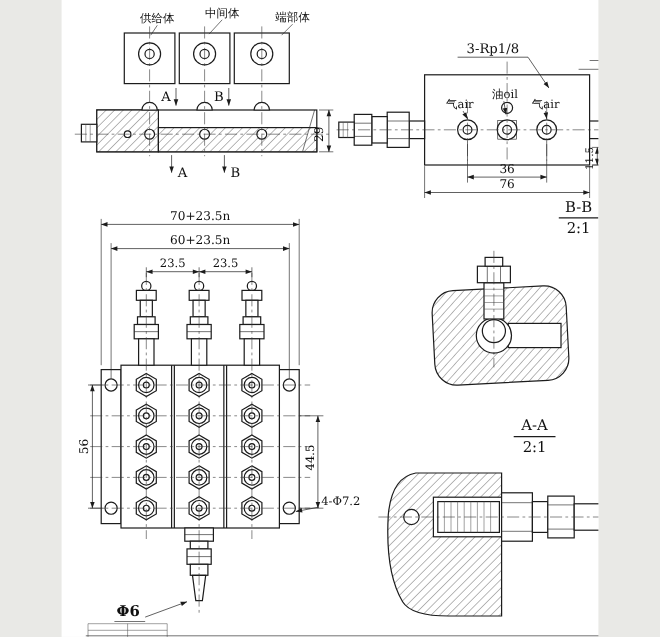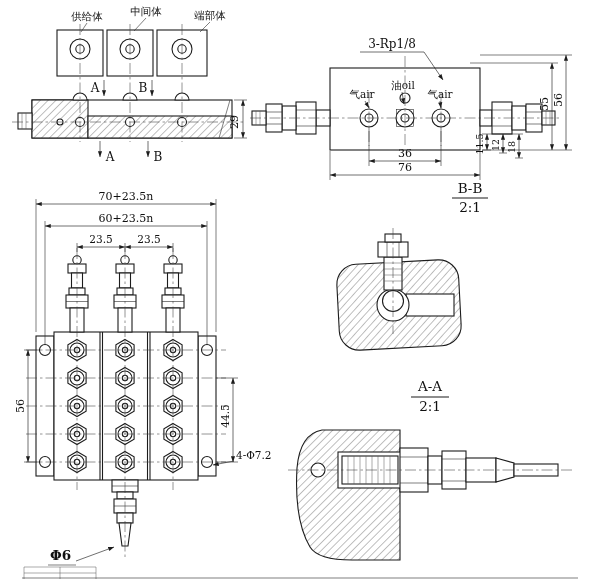--- a/index.html
+++ b/index.html
@@ -1,16 +1,16 @@
 <!DOCTYPE html>
 <html><head>
 <meta charset="utf-8">
 <style>
   html,body{margin:0;padding:0;background:#e9e9e6;}
-  .sheet{width:600px;height:579px;background:#ffffff;position:relative;overflow:hidden;margin:0 auto;}
+  .sheet{width:488px;height:579px;background:#ffffff;position:relative;overflow:hidden;margin:0 auto;}
   svg{display:block}
   .s1{stroke:#1c1c1c;stroke-width:1.1;fill:none}
   .s0{stroke:#2a2a2a;stroke-width:0.6;fill:none}
   .fw{fill:#ffffff;stroke:#1c1c1c;stroke-width:1.1}
   .fh{fill:url(#hatch);stroke:#1c1c1c;stroke-width:1.1}
   .cl{stroke:#3a3a3a;stroke-width:0.55;fill:none;stroke-dasharray:11 3 2.5 3}
   .dm{stroke:#222222;stroke-width:0.65;fill:none}
   .thin{stroke:#555555;stroke-width:0.5;fill:none}
   text{font-family:"DejaVu Serif","Liberation Serif",serif;fill:#101010}
   .t9{font-size:9.5px}.t10{font-size:10.5px}.t11{font-size:11px}.t12{font-size:12px}.t13{font-size:13.5px}

